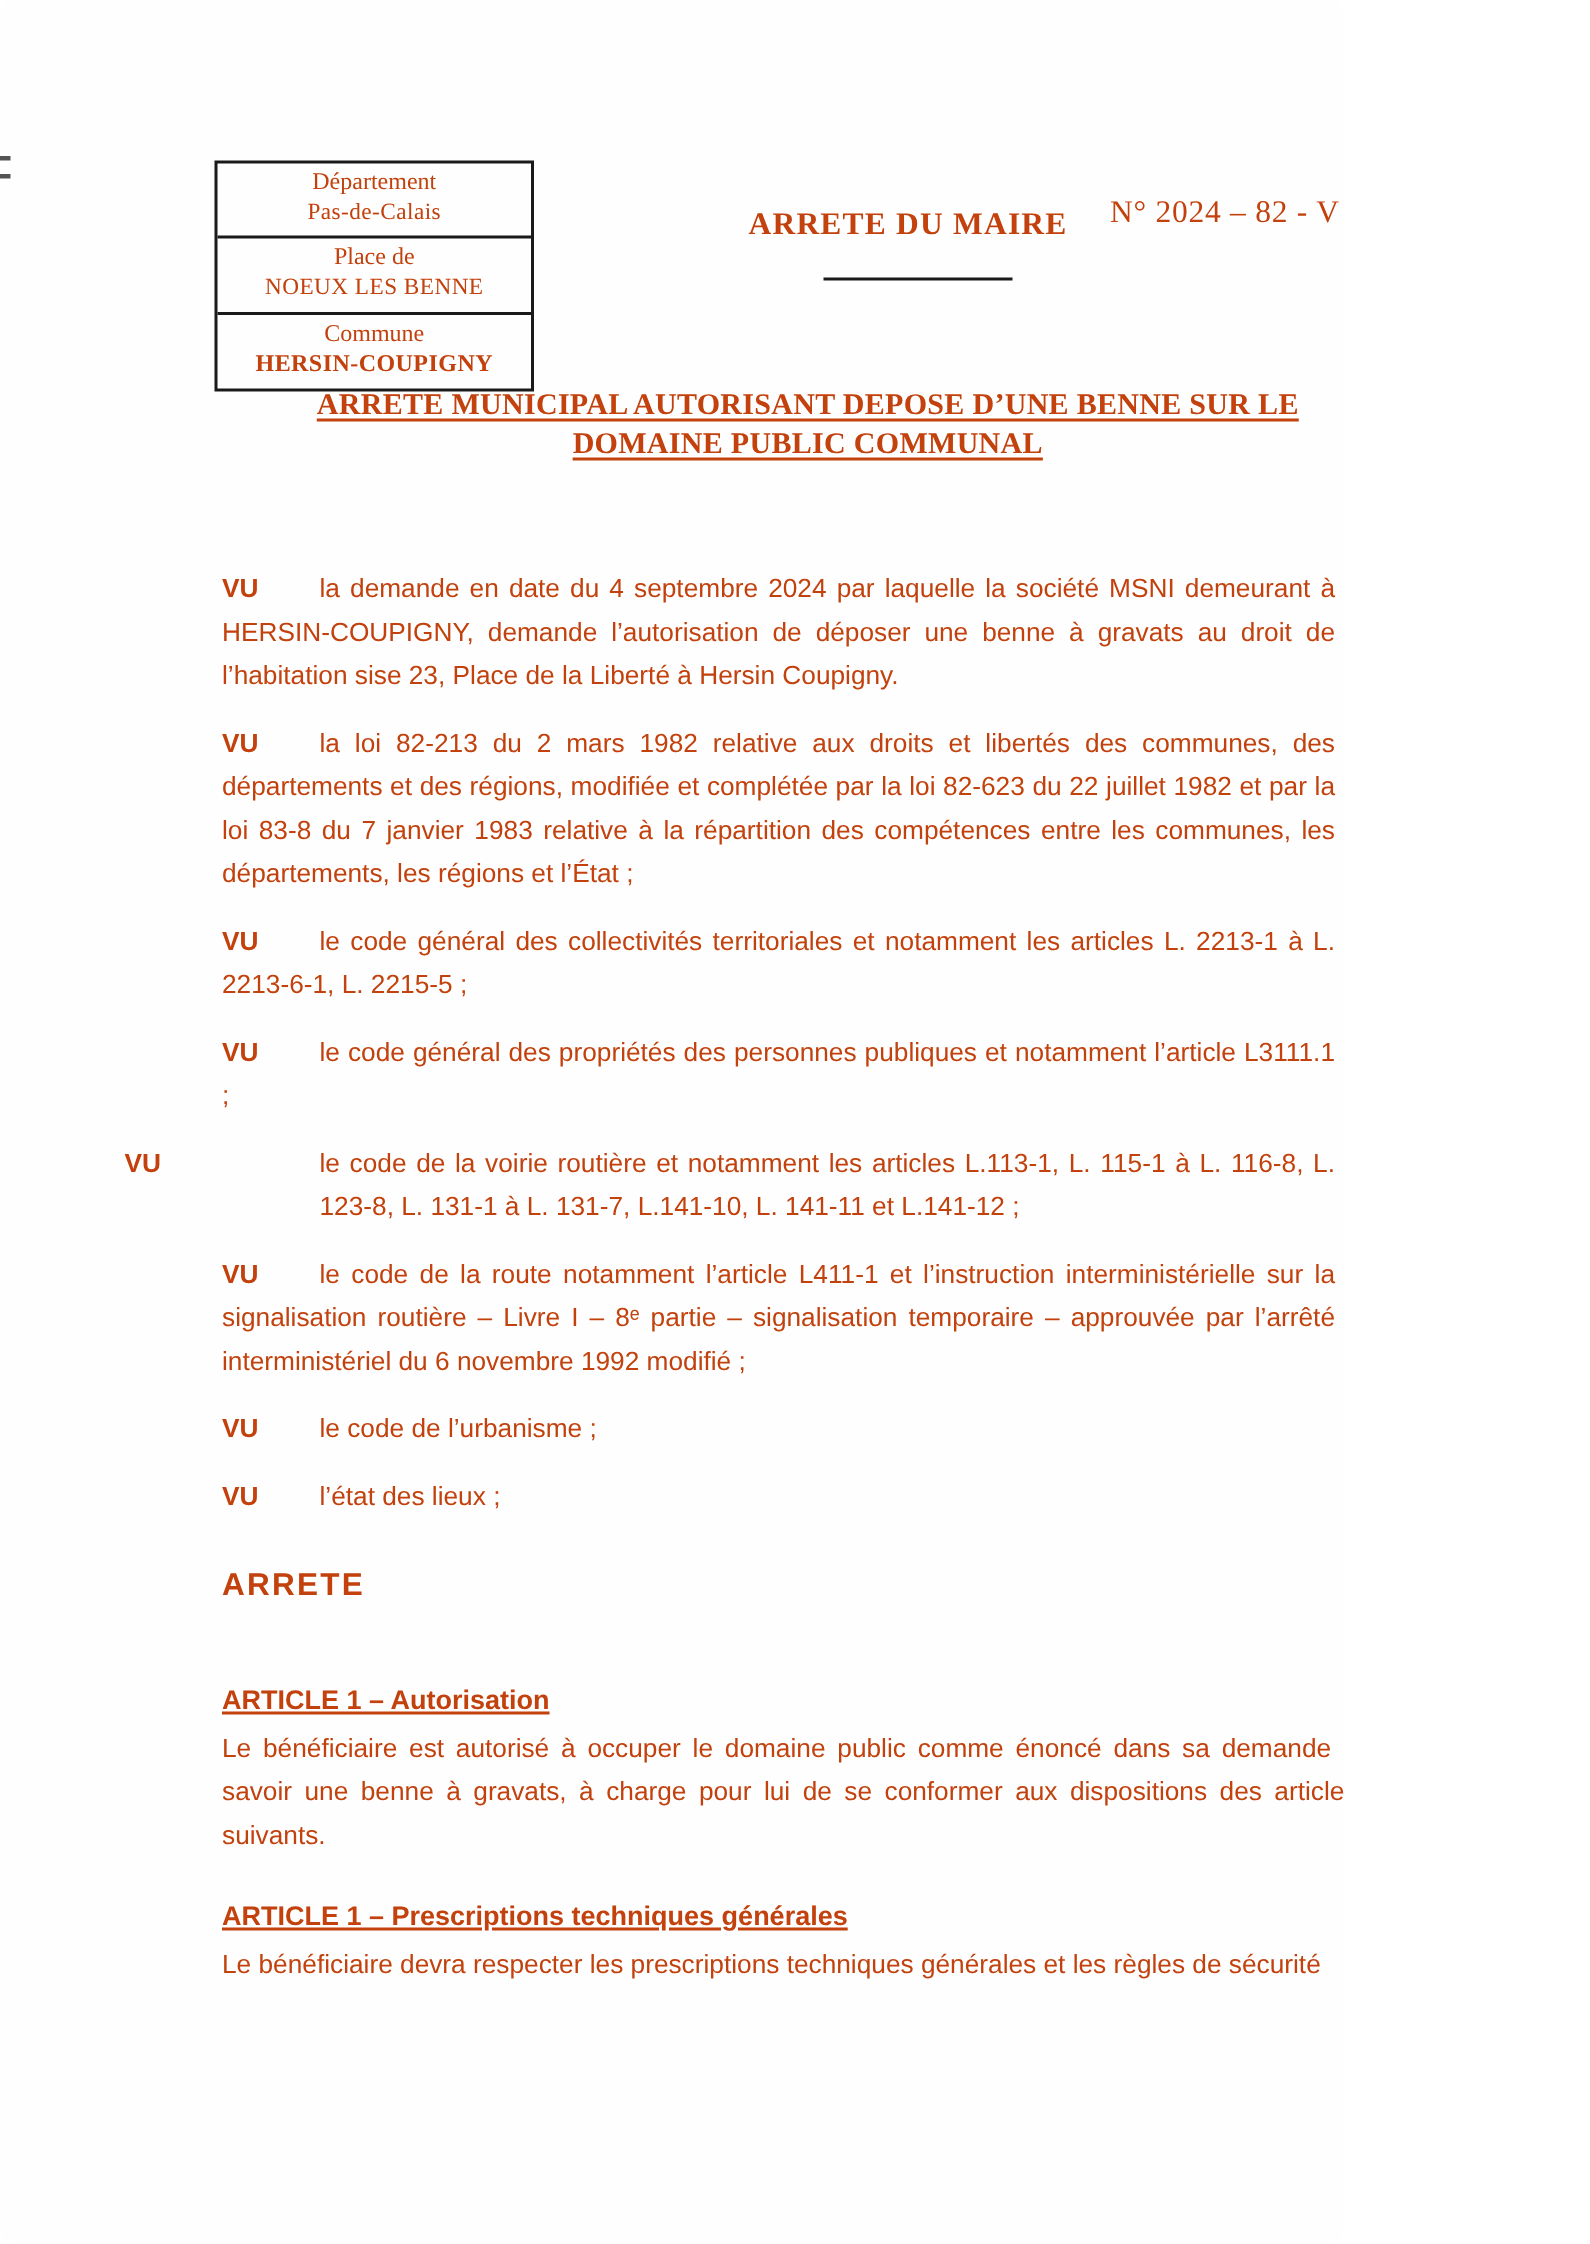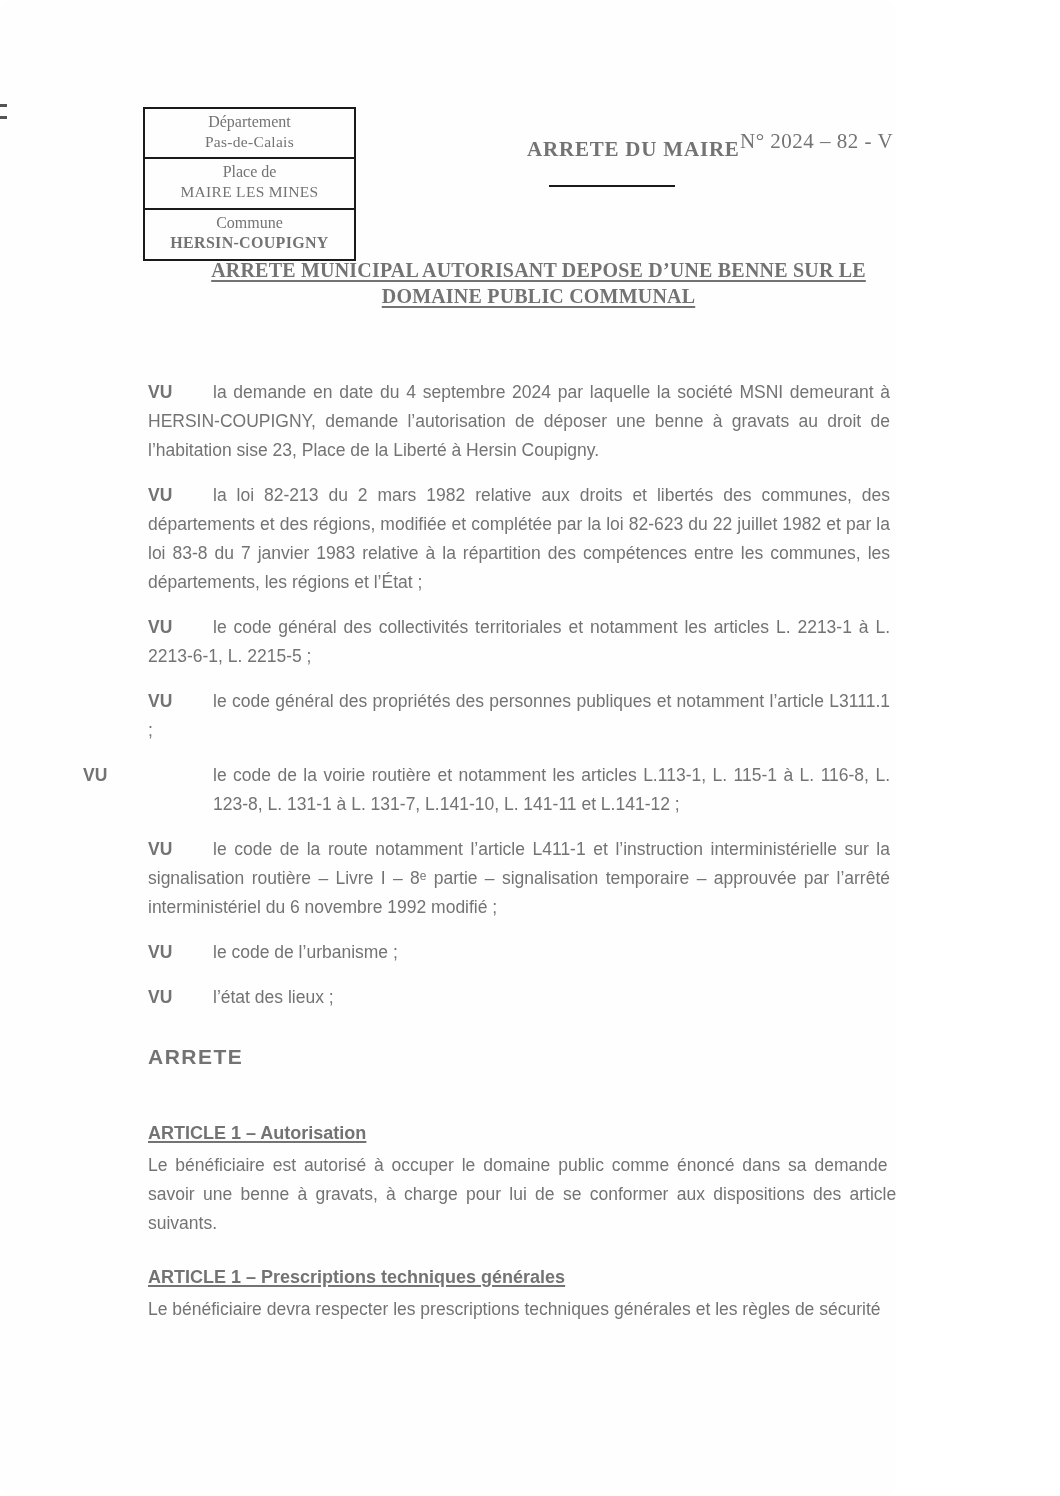--- a/index.html
+++ b/index.html
@@ -1,20 +1,20 @@
 <!DOCTYPE html>
 <html lang="fr"><head>
 <meta charset="utf-8">
 <style>
   html, body { margin:0; padding:0; background:#ffffff; }
   .page {
     position:relative;
     width:896px; height:1496px;
     background:#fefefe;
-    color:#737373;
+    color:#c2410c;
     font-family:"Liberation Sans", "DejaVu Sans", sans-serif;
     overflow:hidden;
     border-radius:10px;
   }
 
   
   .letterhead {
     position:absolute; left:143px; top:107px; width:209px;
     border:2px solid #1a1a1a;
     font-family:"Liberation Serif", "DejaVu Serif", serif;
@@ -26,21 +26,21 @@
   .lh-value { display:block; font-size:15.5px; line-height:1.25; letter-spacing:0.3px; }
   .lh-cell.commune .lh-value { font-weight:bold; font-size:16px; }
 
   
   .doc-number {
     position:absolute; left:740px; top:112px;
     font-family:"Liberation Serif", "DejaVu Serif", serif;
     font-size:21px; letter-spacing:0.5px; white-space:nowrap;margin-top:17px;
   }
   .doc-type {
-    position:absolute; left:527px; top:137px;
+    position:absolute; left:499px; top:137px;
     font-family:"Liberation Serif", "DejaVu Serif", serif;
     font-weight:bold; font-size:21px; letter-spacing:0.8px; white-space:nowrap;
   }
   .doc-type-rule {
     position:absolute; left:549px; top:185px; width:126px; height:2px;
     background:#1a1a1a;
   }
 
   
   .main-title {
@@ -101,21 +101,21 @@
   <div class="scan-corner-mark"></div>
   <div class="scan-vline"></div>
 
   <div class="letterhead">
     <div class="lh-cell">
       <span class="lh-label">Département</span>
       <span class="lh-value">Pas-de-Calais</span>
     </div>
     <div class="lh-cell">
       <span class="lh-label">Place de</span>
-      <span class="lh-value">MAIRE LES MINES</span>
+      <span class="lh-value">NOEUX LES BENNE</span>
     </div>
     <div class="lh-cell commune">
       <span class="lh-label">Commune</span>
       <span class="lh-value">HERSIN-COUPIGNY</span>
     </div>
   </div>
 
   <div class="doc-number">N° 2024 – 82 - V</div>
   <div class="doc-type">ARRETE DU MAIRE</div>
   <div class="doc-type-rule"></div>

